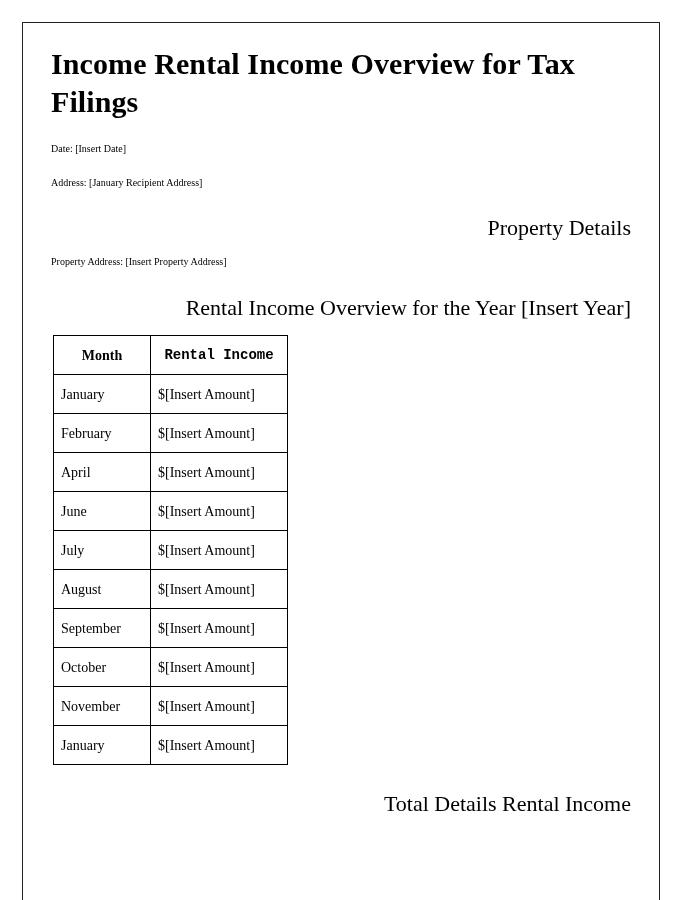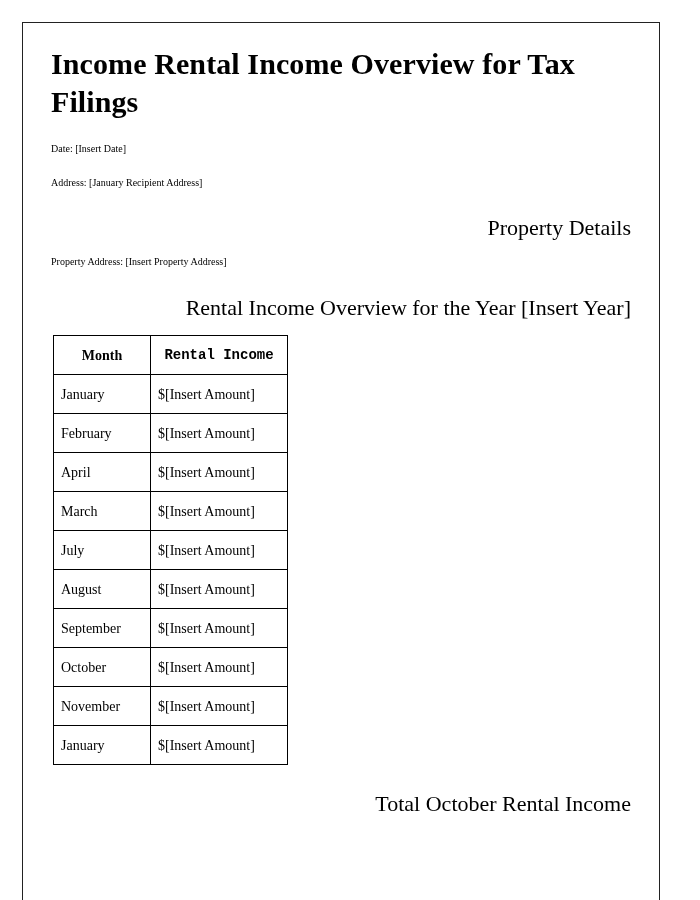--- a/index.html
+++ b/index.html
@@ -123,21 +123,21 @@
         </tr>
         <tr>
           <td>February</td>
           <td>$[Insert Amount]</td>
         </tr>
         <tr>
           <td>April</td>
           <td>$[Insert Amount]</td>
         </tr>
         <tr>
-          <td>March</td>
+          <td>June</td>
           <td>$[Insert Amount]</td>
         </tr>
         <tr>
           <td>July</td>
           <td>$[Insert Amount]</td>
         </tr>
         <tr>
           <td>August</td>
           <td>$[Insert Amount]</td>
         </tr>
@@ -153,16 +153,16 @@
           <td>November</td>
           <td>$[Insert Amount]</td>
         </tr>
         <tr>
           <td>January</td>
           <td>$[Insert Amount]</td>
         </tr>
       </tbody>
     </table>
 
-    <h2 class="section-heading">Total October Rental Income</h2>
+    <h2 class="section-heading">Total Details Rental Income</h2>
 
   </div>
 </div>
 
 </body></html>

